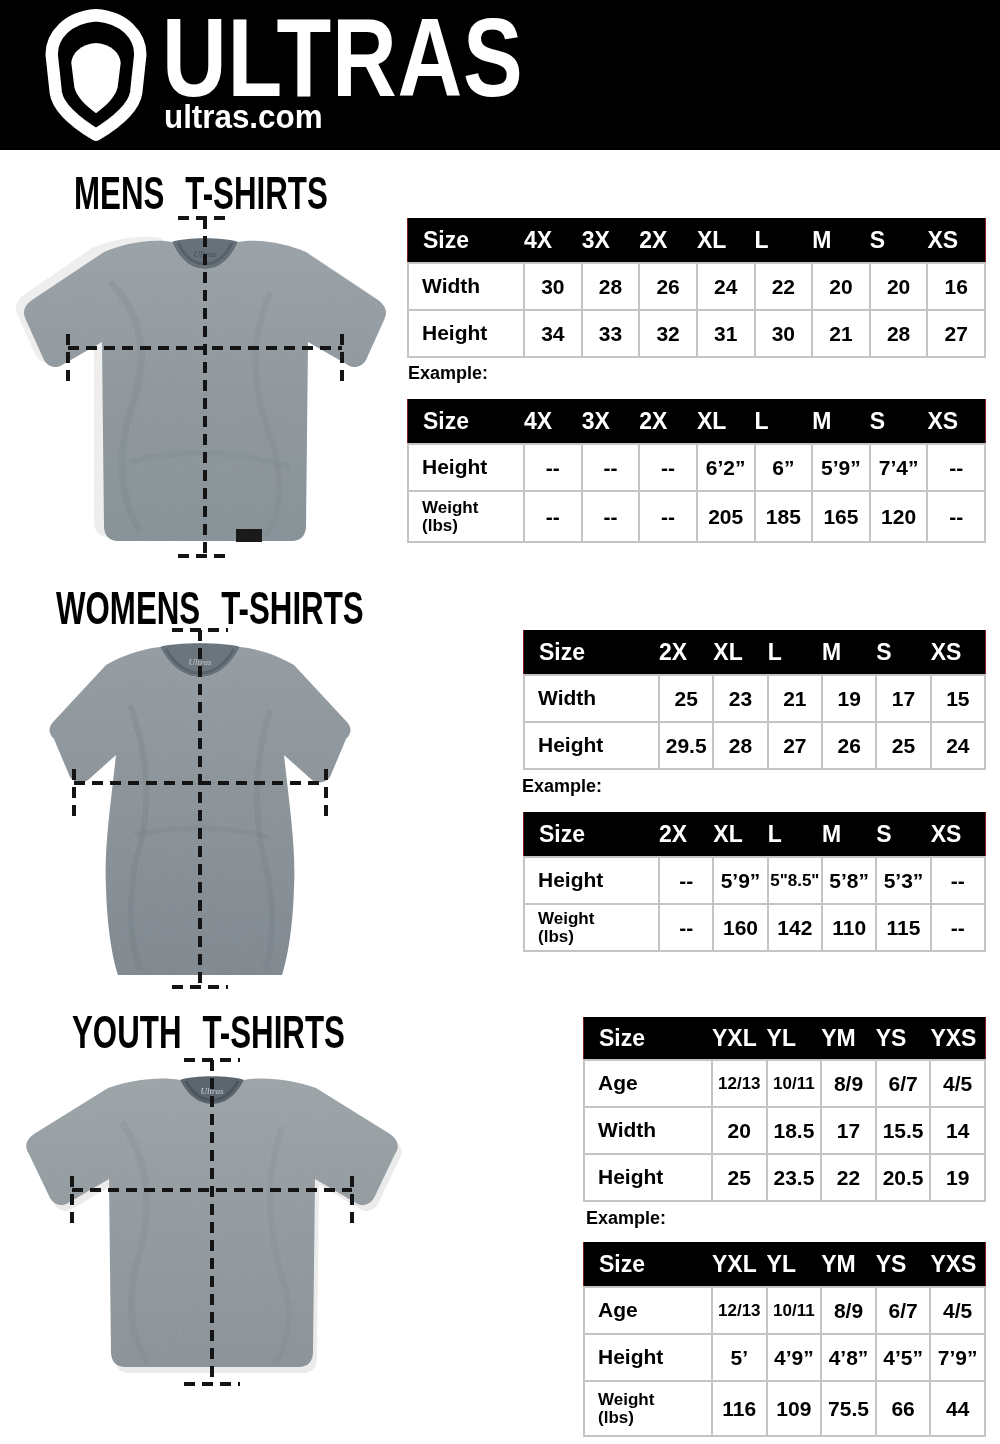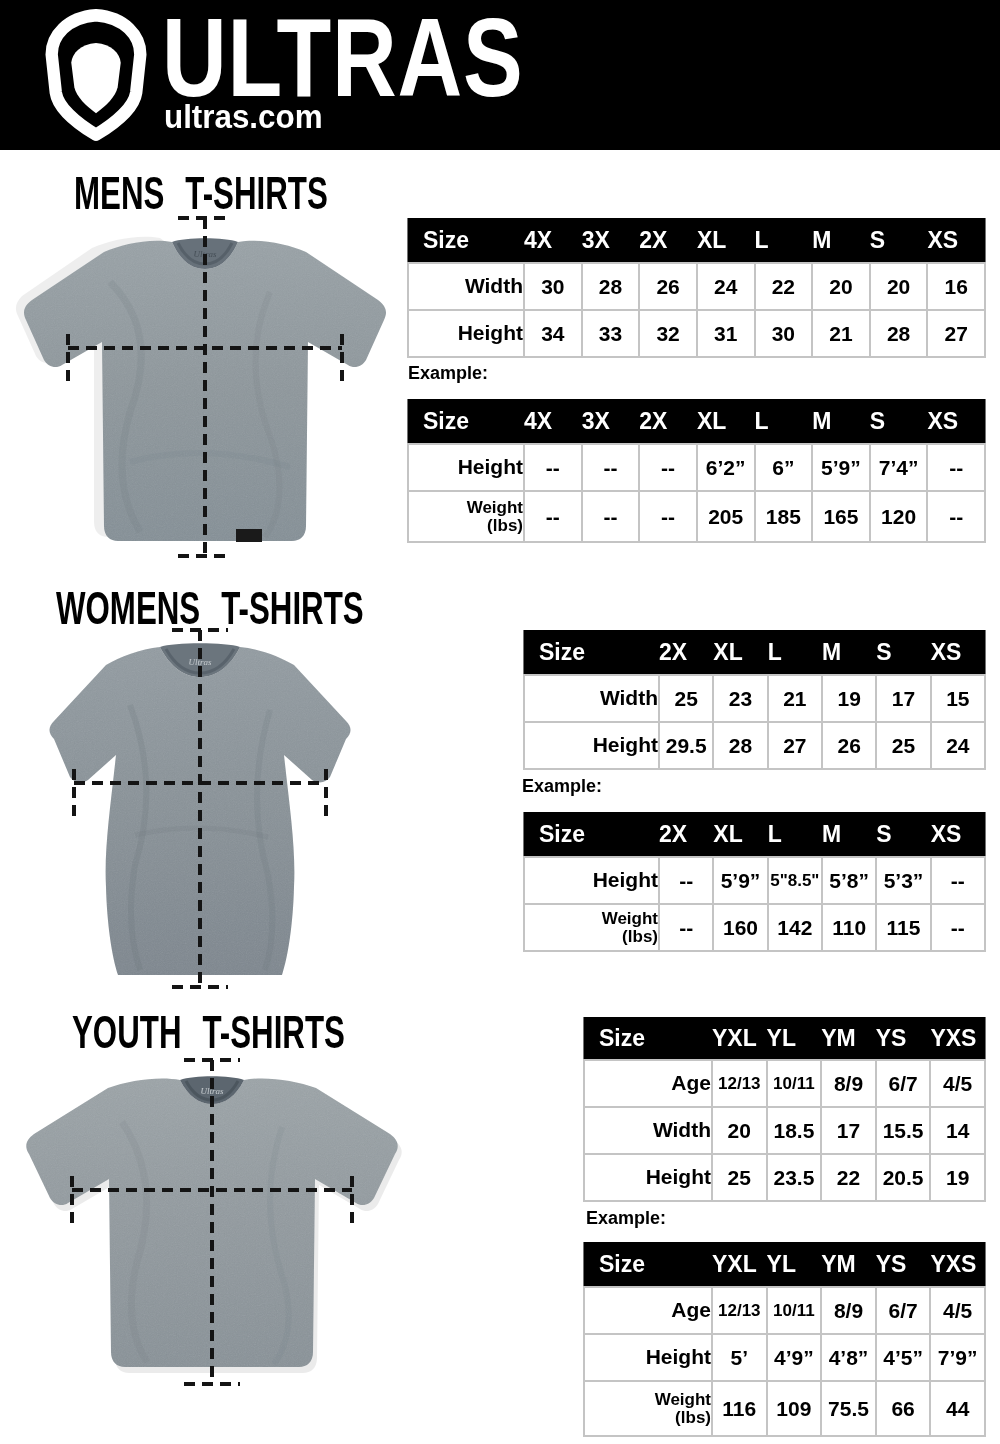--- a/index.html
+++ b/index.html
@@ -20,27 +20,27 @@
   #title-mens{left:74px;top:170px;}
   #title-womens{left:56px;top:585px;}
   #title-youth{left:72px;top:1009px;}
 
   .example-label{position:absolute;font-weight:bold;font-size:18px;}
   #ex-mens{left:408px;top:363px;}
   #ex-womens{left:522px;top:776px;}
   #ex-youth{left:586px;top:1208px;}
 
   
-  table{position:absolute;border-collapse:collapse;table-layout:fixed;background:#737373;}
+  table{position:absolute;border-collapse:collapse;table-layout:fixed;background:#7f1d1d;}
   thead th{background:#000;color:#fff;font-weight:bold;font-size:23px;height:44px;
            border:0;padding:0;text-align:left;}
   thead th.col-label{text-align:left;padding-left:15px;}
   tbody td{border:2px solid #c4c4c4;font-weight:bold;font-size:21px;height:45px;
            padding:0;text-align:center;background:#fff;}
-  tbody td.row-label{text-align:right;padding-left:13px;white-space:pre-line;line-height:1.05;}
+  tbody td.row-label{text-align:left;padding-left:13px;white-space:pre-line;line-height:1.05;}
   tbody td.small{font-size:17px;}
   tbody td.small-label{font-size:17px;}
 
   #tbl-mens-size   {left:407px;top:218px;width:579px;}
   #tbl-mens-ex     {left:407px;top:399px;width:579px;}
   #tbl-womens-size {left:523px;top:630px;width:463px;}
   #tbl-womens-ex   {left:523px;top:812px;width:463px;}
   #tbl-youth-size  {left:583px;top:1017px;width:403px;}
   #tbl-youth-ex    {left:583px;top:1242px;width:403px;}
 

